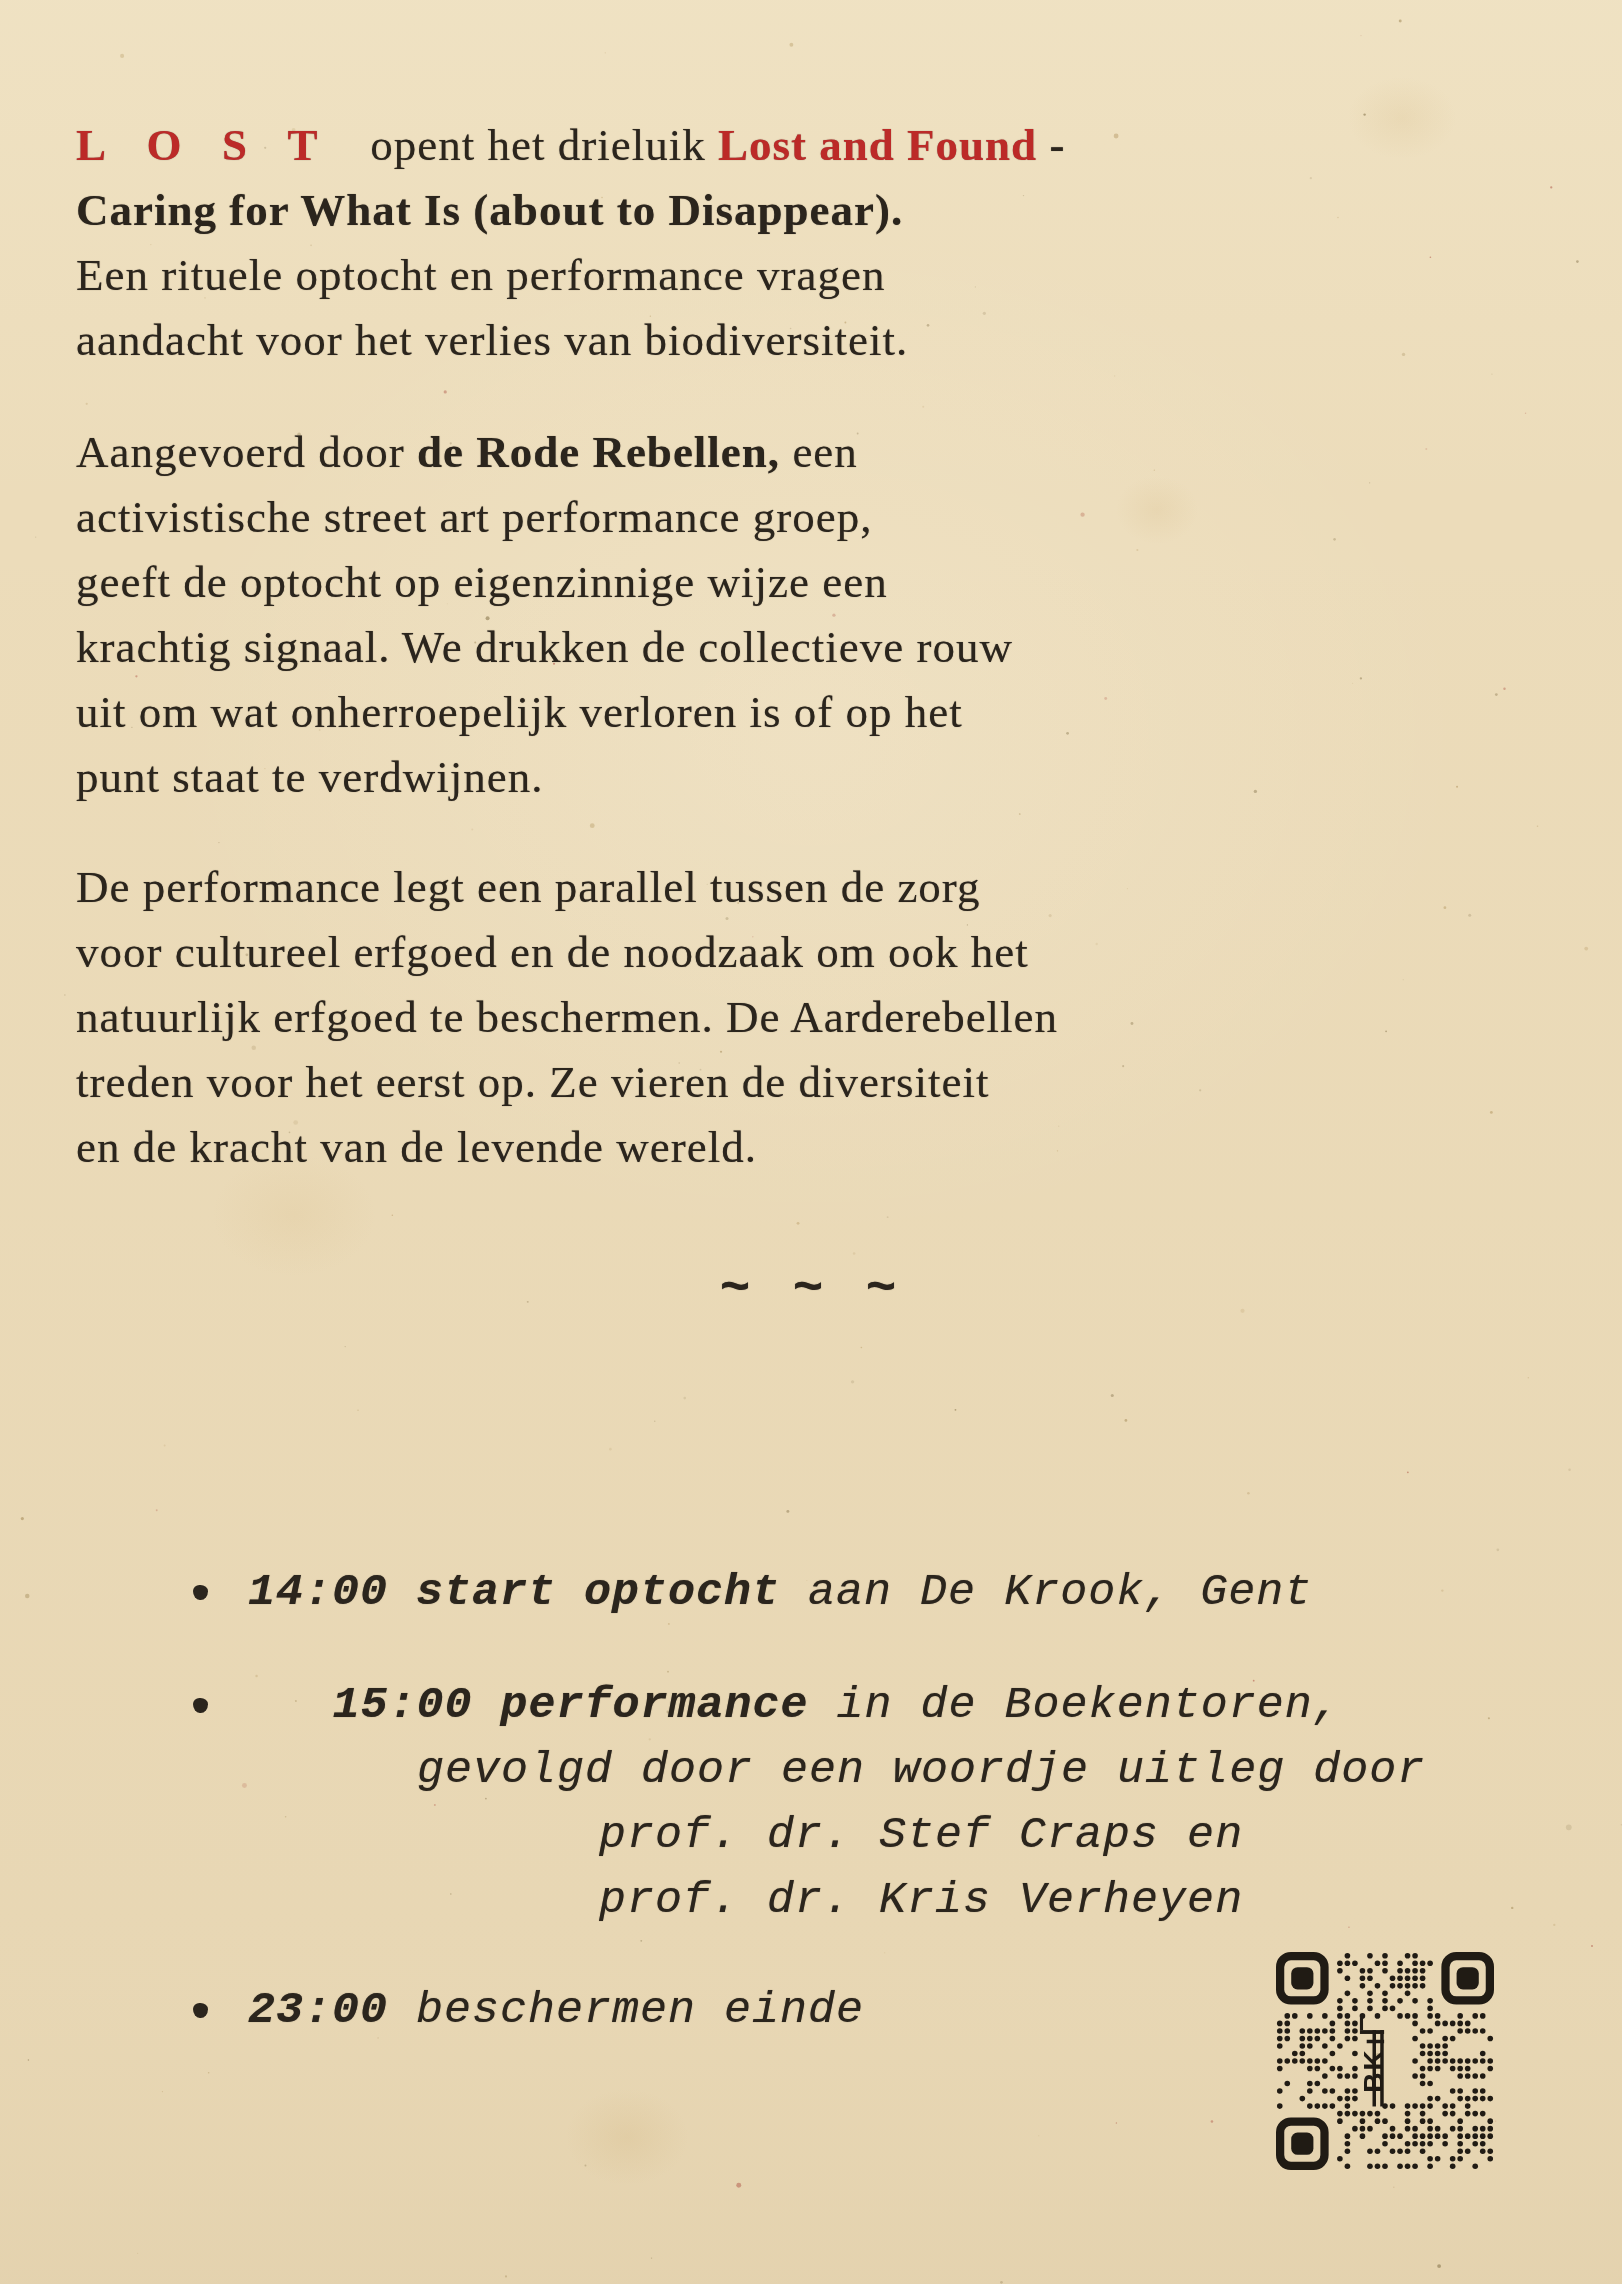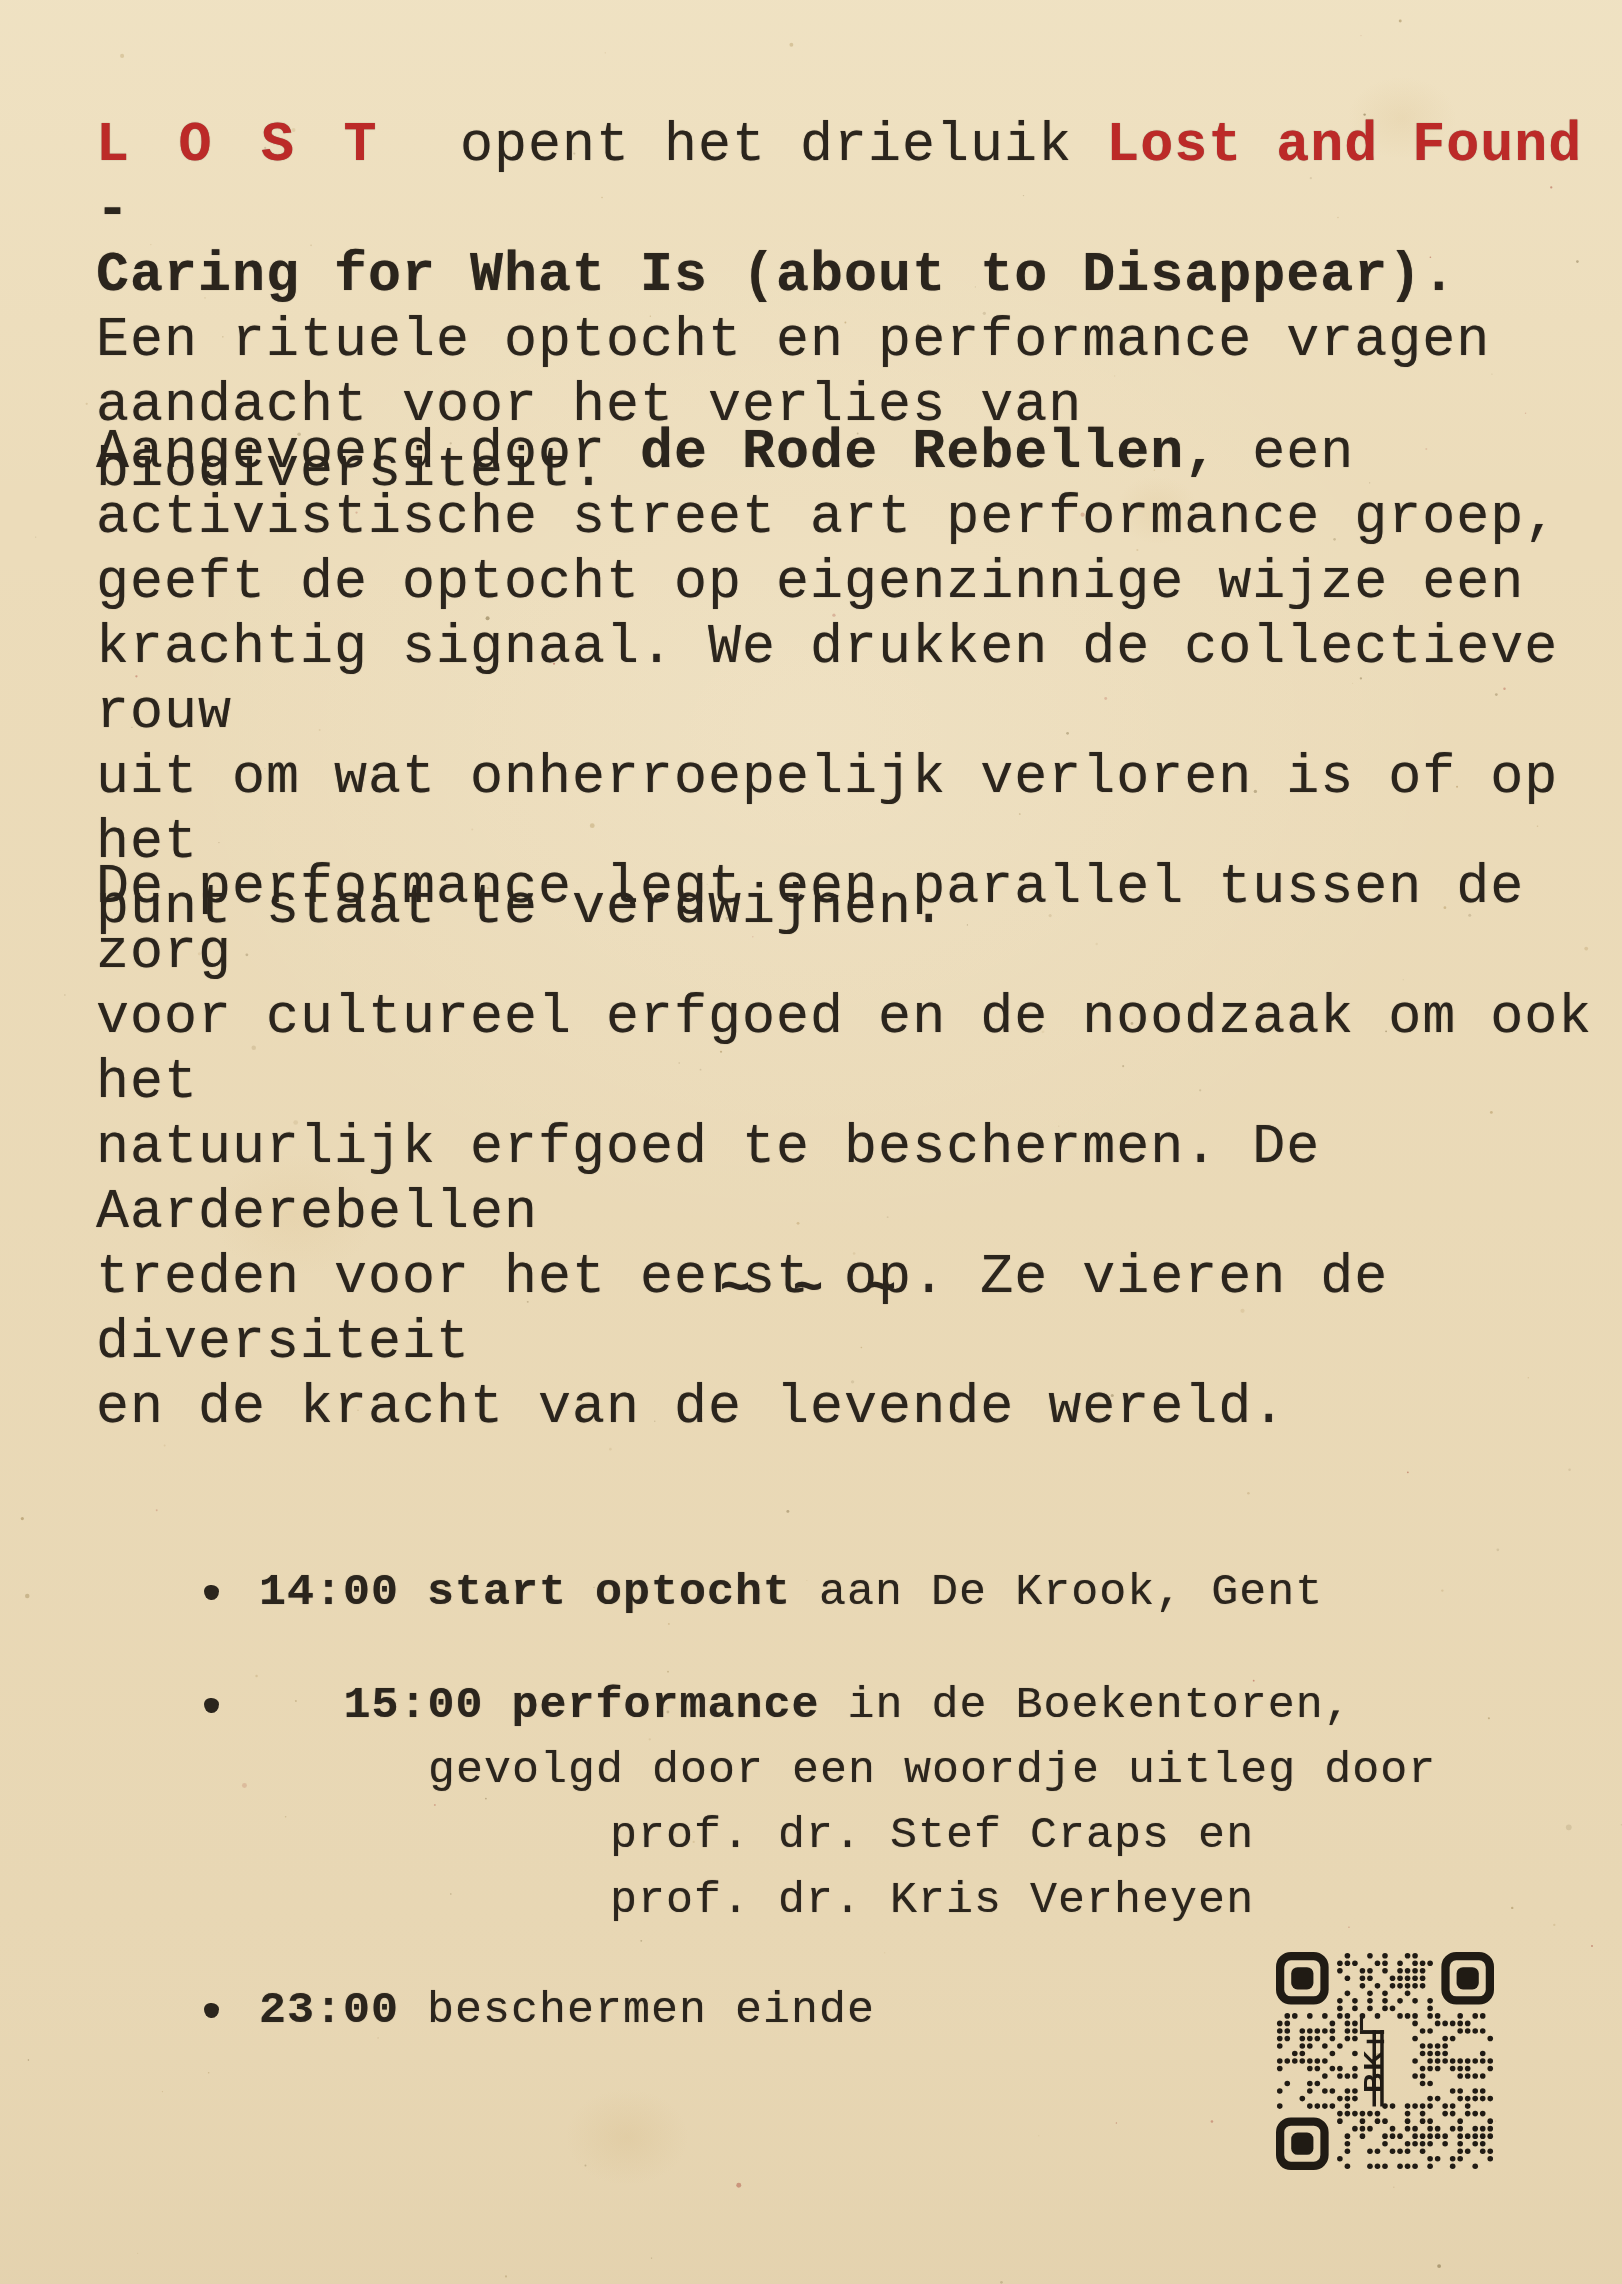--- a/index.html
+++ b/index.html
@@ -12,34 +12,35 @@
       radial-gradient(ellipse 88px 69px at 627px 2137px, rgba(190,150,80,.12), transparent 70%),
       radial-gradient(ellipse 59px 49px at 1157px 510px, rgba(190,150,80,.10), transparent 70%),
       radial-gradient(ellipse 118px 88px at 294px 1215px, rgba(200,160,90,.09), transparent 70%),
       radial-gradient(ellipse 78px 59px at 1402px 118px, rgba(190,150,80,.10), transparent 70%),
       radial-gradient(ellipse 882px 686px at 50% 32%, rgba(255,252,240,.16), transparent 75%),
       linear-gradient(180deg, rgba(245,236,210,.35), rgba(0,0,0,0) 22%, rgba(150,115,60,.05) 88%, rgba(150,115,60,.09));
     font-family:"Liberation Mono","DejaVu Sans Mono",monospace;
     color:var(--ink,#2b251d);
   }
   .txt{
-    position:absolute;left:96px;
-    font-size:55px;line-height:65px;letter-spacing:1px;
+    position:absolute;left:76px;
+    font-size:45px;line-height:65px;letter-spacing:1px;
     white-space:pre-line;
     text-shadow:0 0 1px rgba(43,37,29,.55);
+    font-family:Liberation Serif, serif;
   }
   .seg.bold{font-weight:700;}
   .seg.red-bold{color:var(--red,#bc2a28);font-weight:700;}
   .seg.red-bold-spaced{color:var(--red,#bc2a28);font-weight:700;letter-spacing:.9em;}
   .separator{
     position:absolute;left:0;top:1257px;width:100%;
     text-align:center;font-size:51px;line-height:65px;font-weight:700;
     letter-spacing:5.9px;text-shadow:0 0 1px rgba(43,37,29,.55);
   }
-  .bullet-item{position:absolute;left:259px;}
+  .bullet-item{position:absolute;left:248px;font-style:italic;}
   .bullet-item .bullet-text{
     font-size:45px;line-height:65px;letter-spacing:1px;white-space:pre-line;
     padding-left:169px;text-indent:-169px;
     text-shadow:0 0 1px rgba(43,37,29,.55);
   }
   .bullet-dot{
     position:absolute;left:-55px;top:24.5px;width:14.7px;height:15.7px;
     background:var(--ink,#2b251d);
     border-radius:46% 54% 52% 48% / 40% 42% 58% 60%;
   }

